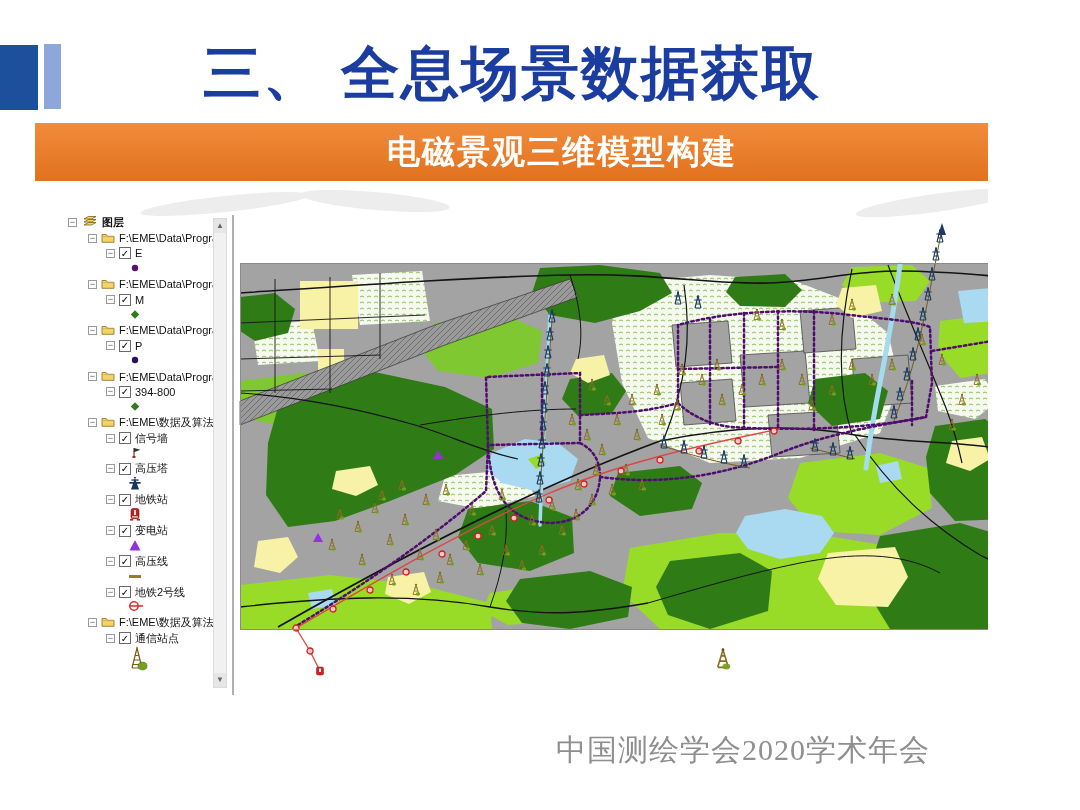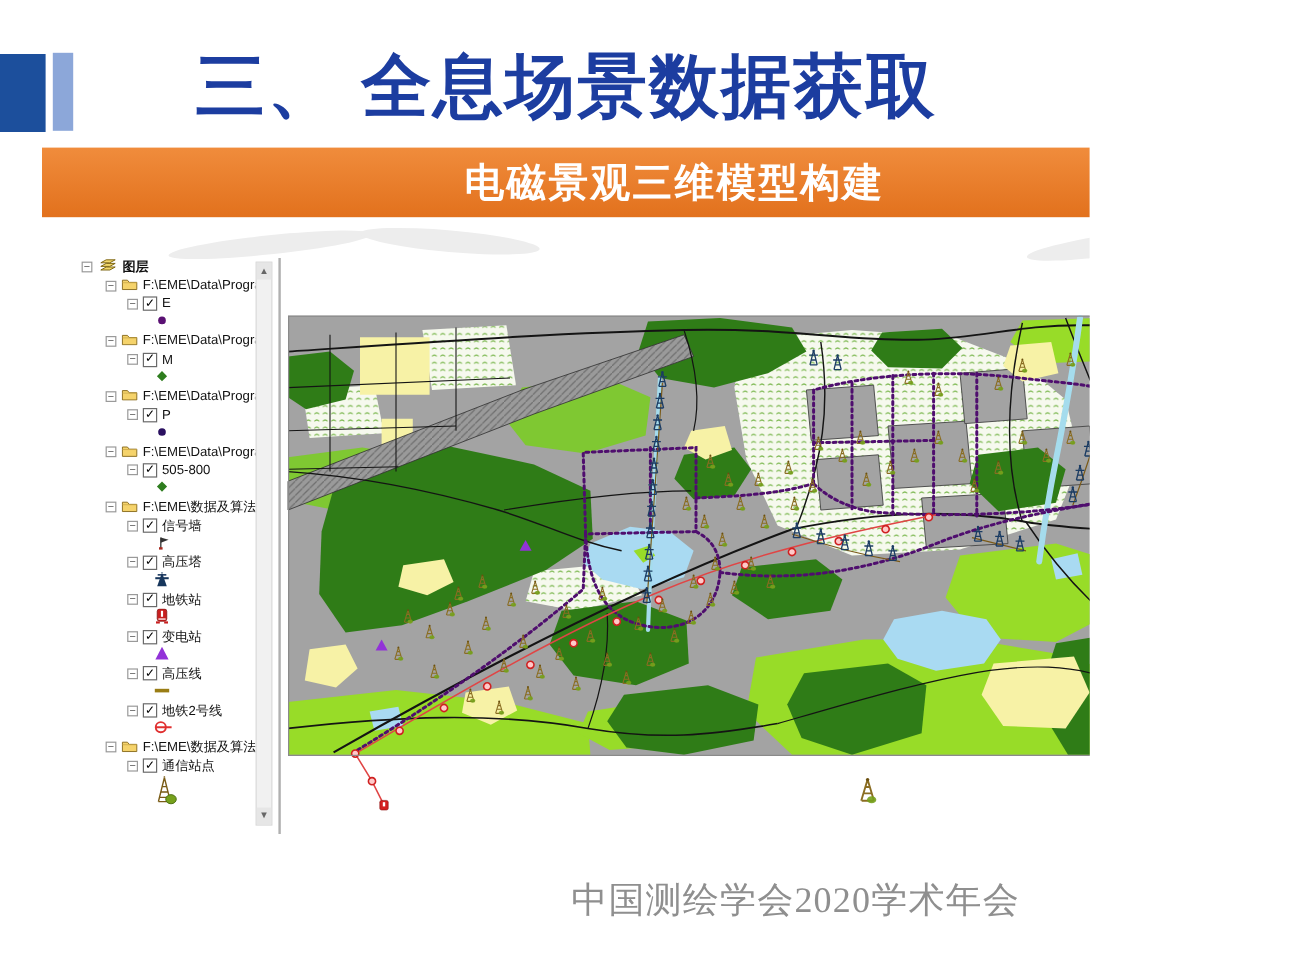--- a/index.html
+++ b/index.html
@@ -1,16 +1,16 @@
 <!DOCTYPE html>
 <html><head>
 <meta charset="utf-8">
 <style>
   html,body{margin:0;padding:0;background:#fff;}
-  .slide{position:relative;width:908px;height:810px;background:#ffffff;overflow:hidden;
+  .slide{position:relative;width:988px;height:810px;background:#ffffff;overflow:hidden;
          font-family:"Liberation Sans","DejaVu Sans",sans-serif;}
   .bar{position:absolute;}
   .bar.dark{left:0;top:45px;width:38px;height:65px;background:var(--accentDark);}
   .bar.light{left:44px;top:44px;width:17px;height:65px;background:var(--accentLight);}
   .title{position:absolute;left:0;right:0;top:34px;margin:0;text-align:center;
          font-size:58px;line-height:78px;font-weight:900;color:var(--titleColor);
          letter-spacing:2px;transform:translateX(18px);}
   .banner{position:absolute;left:35px;top:123px;width:1014px;height:58px;
           background:linear-gradient(180deg,var(--bannerTop),var(--bannerBottom));
           display:flex;align-items:center;justify-content:center;}
@@ -128,21 +128,21 @@
         <span class="xbox">−</span>
         <span class="icn"><svg width="14" height="11">
             <path d="M1,2.5 h4.2 l1.5,1.8 H13 v6 H1 Z" fill="#f5d36b" stroke="#8a6d1f" stroke-width="0.8"></path>
             <path d="M1,4.6 H13" stroke="#caa94a" stroke-width="0.7"></path>
           </svg></span>
         <span class="lbl">F:\EME\Data\Program</span>
       </div>
       <div class="trow" style="padding-left: 41px;">
         <span class="xbox">−</span>
         <span class="cb">✓</span>
-        <span class="lbl">505-800</span>
+        <span class="lbl">394-800</span>
       </div>
       <div class="trow" style="padding-left: 62px;">
         <span class="symwrap"><svg width="16" height="13">
             <rect x="5" y="3.5" width="6" height="6" fill="#2e7d1e" transform="rotate(45 8 6.5)"></rect>
           </svg></span>
       </div>
       <div class="trow" style="padding-left: 23px;">
         <span class="xbox">−</span>
         <span class="icn"><svg width="14" height="11">
             <path d="M1,2.5 h4.2 l1.5,1.8 H13 v6 H1 Z" fill="#f5d36b" stroke="#8a6d1f" stroke-width="0.8"></path>

